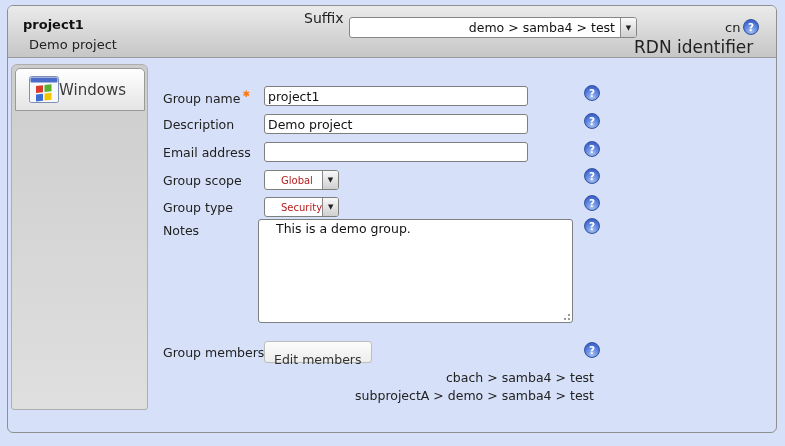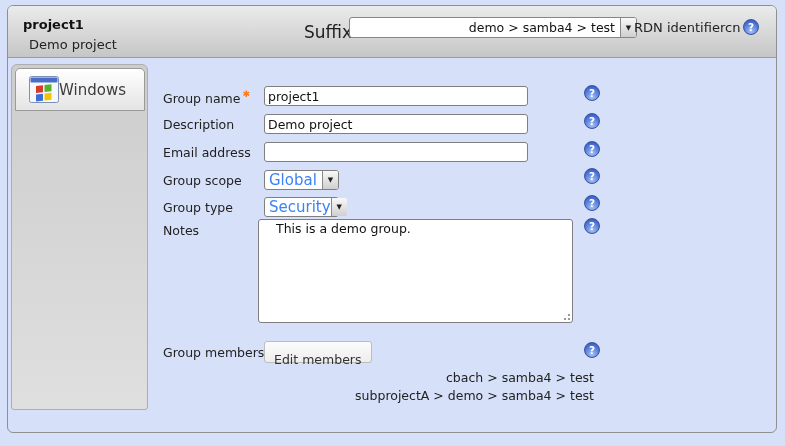--- a/index.html
+++ b/index.html
@@ -16,35 +16,35 @@
     background:#d6e0f8;
   }
   .header {
     position:absolute; left:0; top:0; width:100%; height:52px;
     background:linear-gradient(#ebebeb,#c6c6c6);
     border-bottom:1px solid #9b9b9b;
     border-radius:5px 5px 0 0;
   }
   .hdr-title { position:absolute; left:15px; top:11px; font-size:13px; font-weight:bold; color:#111; }
   .hdr-subtitle { position:absolute; left:21px; top:31px; font-size:13px; color:#222; }
-  .suffix-label { position:absolute; left:296px; top:16px; font-size:17px; color:#222; }
+  .suffix-label { position:absolute; left:296px; top:4px; font-size:14px; color:#222; }
   .suffix-select {
     position:absolute; left:341px; top:11px; width:288px; height:21px;
     background:#fff; border:1px solid #868686; border-radius:3px;
     display:flex; align-items:center; cursor:default;
   }
   .suffix-select .sel-text { flex:1; text-align:right; padding-right:5px; font-size:12.5px; color:#111; white-space:nowrap; overflow:hidden; }
   .arrow-btn {
     width:16px; height:100%; flex:0 0 16px;
     background:linear-gradient(#f9f9f9,#cfcfcf);
     border-left:1px solid #8a8a8a; border-radius:0 2px 2px 0;
     display:flex; align-items:center; justify-content:center;
     font-size:7px; color:#222;
   }
-  .rdn-label { position:absolute; left:626px; top:14px; font-size:13px; color:#222;text-align:center; }
+  .rdn-label { position:absolute; left:626px; top:31px; font-size:17px; color:#222;text-align:center; }
   .rdn-value { position:absolute; left:717px; top:14px; font-size:13px; color:#222; }
   .help-icon {
     width:16px; height:16px; border-radius:50%;
     background:radial-gradient(circle at 50% 80%, #a9c2f2 0%, #6a8fe2 40%, #4065cd 75%, #3a5cc0 100%);
     border:1px solid #33519f;
     color:#fff; font-size:10.5px; font-weight:bold;
     display:flex; align-items:center; justify-content:center;
     cursor:pointer;
   }
   .hdr-help { position:absolute; left:735px; top:13px; }
@@ -68,21 +68,21 @@
   .text-input {
     position:absolute; left:256px; width:264px; height:20px;
     background:#fff; border:1px solid #7f7f7f; border-radius:3px;
     font-family:inherit; font-size:12.5px; color:#111; padding:0 3px;
   }
   .mini-select {
     position:absolute; left:256px; width:75px; height:20px;
     background:#fff; border:1px solid #7f7f7f; border-radius:3px;
     display:flex; align-items:center; cursor:default;
   }
-  .mini-select .sel-text { flex:1; padding-left:4px; font-size:15px; color:#3b82f6; white-space:nowrap; }
+  .mini-select .sel-text { flex:1; padding-left:16px; font-size:10px; color:#b91c1c; white-space:nowrap; }
   .notes-area {
     position:absolute; left:250px; top:213px; width:315px; height:104px;
     background:#fff; border:1px solid #7f7f7f; border-radius:3px;
     font-family:inherit; font-size:12.5px; color:#111; padding:1px 17px;
     resize:none;
   }
   .grip {
     position:absolute; left:553px; top:305px; width:10px; height:10px;
     background:
       radial-gradient(circle at 8px 8px,#9a9a9a 1px,transparent 1.4px),

